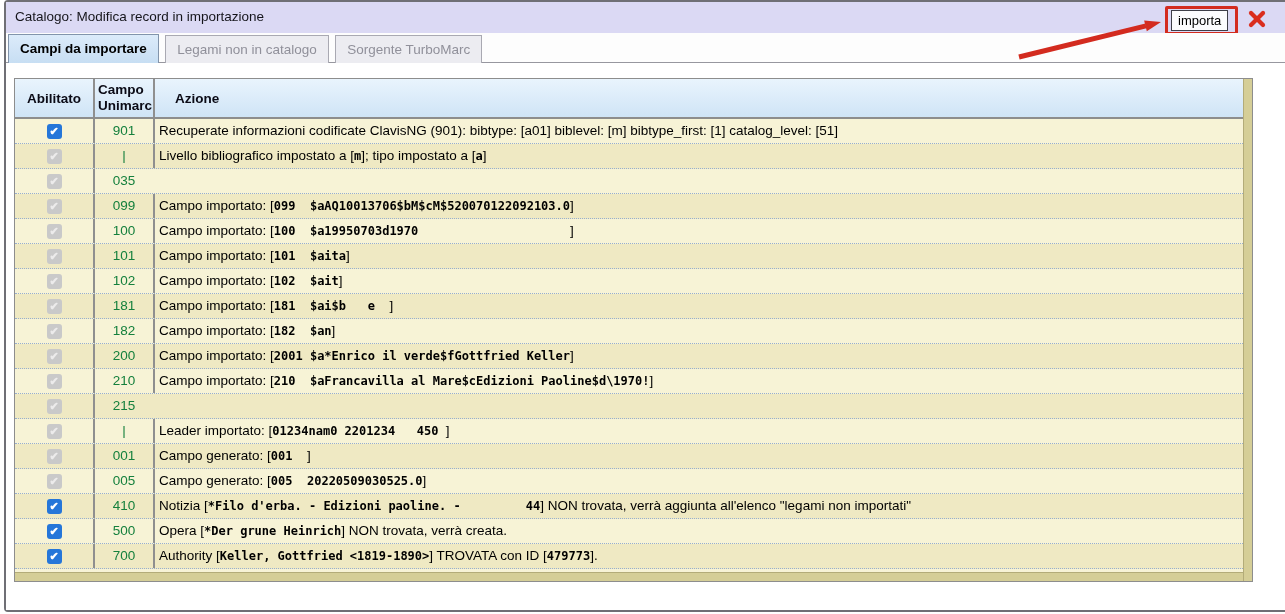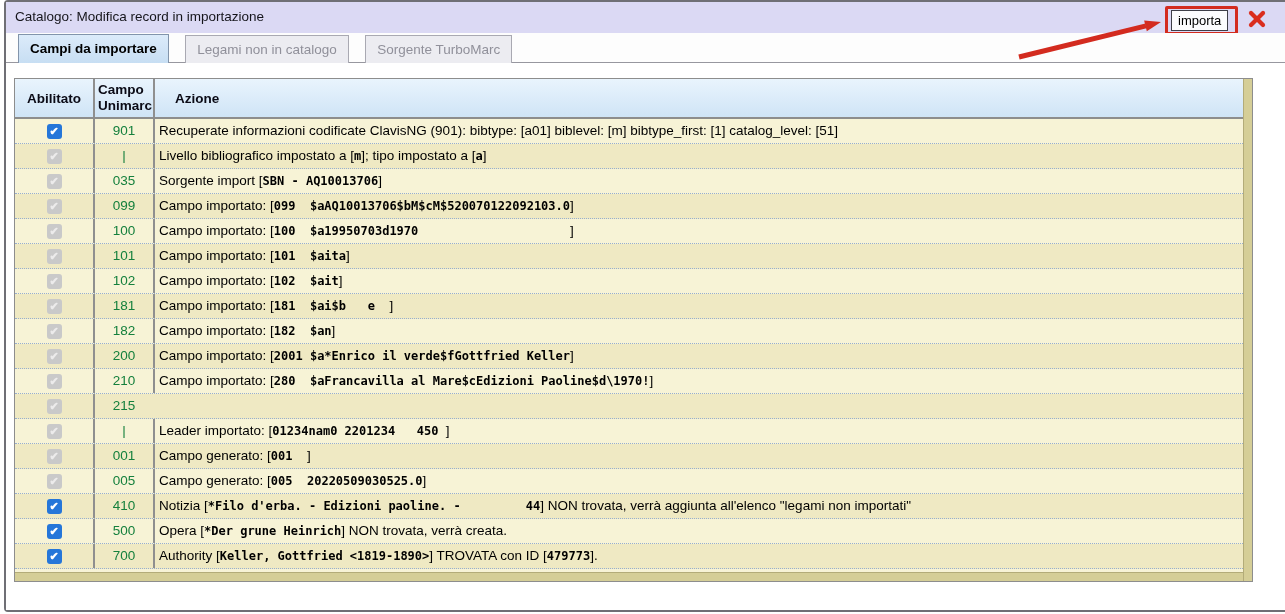--- a/index.html
+++ b/index.html
@@ -26,21 +26,21 @@
   }
   .closex{position:absolute;left:1241px;top:7px;width:20px;height:20px;cursor:pointer;}
   .arrow-svg{position:absolute;left:976px;top:0;pointer-events:none;}
   
   .tabbar{
     position:absolute;left:0;top:31px;right:0;height:30px;background:#fdfdfd;
     border-bottom:1px solid #97979f;box-sizing:border-box;white-space:nowrap;
   }
   .tab{
     display:inline-block;vertical-align:bottom;height:28px;line-height:28px;
-    margin-left:12px;margin-top:1px;padding:0 11px;font-size:13.5px;
+    margin-left:2px;margin-top:1px;padding:0 11px;font-size:13.5px;
     border:1px solid #a9a9b2;border-bottom:none;background:#ececf1;color:#90909a;
     cursor:pointer;box-sizing:border-box;
   }
   .tab.active{
     height:29px;background:linear-gradient(var(--tab-top),var(--tab-bot));
     color:#000;font-weight:bold;border-color:#8294ab;
   }
   
   .content{position:absolute;left:0;top:61px;right:0;bottom:0;background:#fff;}
   .grid{
@@ -116,21 +116,20 @@
               <div class="checkbox disabled">✔</div>
             </div>
             <div class="c2">|</div>
             <div class="c3"><span class="t">Livello bibliografico impostato a [</span><span class="m">m</span><span class="t">]; tipo impostato a [</span><span class="m">a</span><span class="t">]</span></div>
           </div>
           <div class="trow">
             <div class="c1">
               <div class="checkbox disabled">✔</div>
             </div>
             <div class="c2">035</div>
-            <div class="c3"><span class="t">Sorgente import [</span><span class="m">SBN - AQ10013706</span><span class="t">]</span></div>
           </div>
           <div class="trow">
             <div class="c1">
               <div class="checkbox disabled">✔</div>
             </div>
             <div class="c2">099</div>
             <div class="c3"><span class="t">Campo importato: [</span><span class="m">099  $aAQ10013706$bM$cM$520070122092103.0</span><span class="t">]</span></div>
           </div>
           <div class="trow">
             <div class="c1">
@@ -172,21 +171,21 @@
               <div class="checkbox disabled">✔</div>
             </div>
             <div class="c2">200</div>
             <div class="c3"><span class="t">Campo importato: [</span><span class="m">2001 $a*Enrico il verde$fGottfried Keller</span><span class="t">]</span></div>
           </div>
           <div class="trow">
             <div class="c1">
               <div class="checkbox disabled">✔</div>
             </div>
             <div class="c2">210</div>
-            <div class="c3"><span class="t">Campo importato: [</span><span class="m">280  $aFrancavilla al Mare$cEdizioni Paoline$d\1970!</span><span class="t">]</span></div>
+            <div class="c3"><span class="t">Campo importato: [</span><span class="m">210  $aFrancavilla al Mare$cEdizioni Paoline$d\1970!</span><span class="t">]</span></div>
           </div>
           <div class="trow">
             <div class="c1">
               <div class="checkbox disabled">✔</div>
             </div>
             <div class="c2">215</div>
           </div>
           <div class="trow">
             <div class="c1">
               <div class="checkbox disabled">✔</div>

